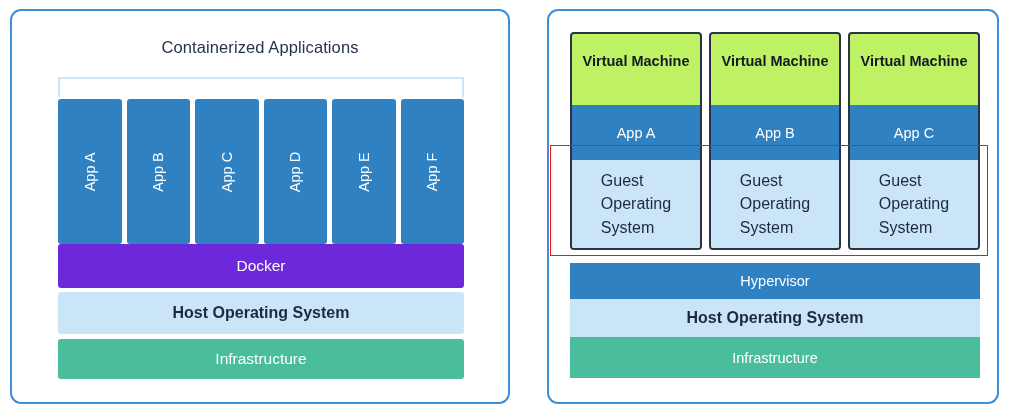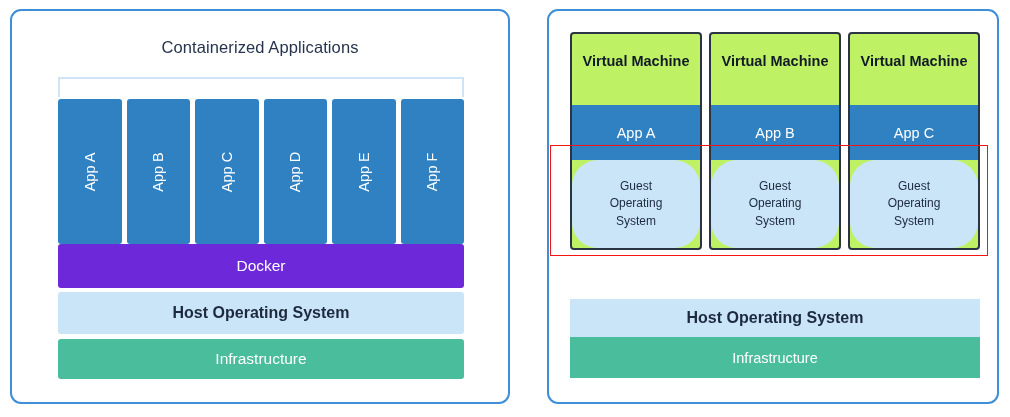--- a/index.html
+++ b/index.html
@@ -135,24 +135,22 @@
     justify-content: center;
     font-size: 14.5px;
   }
   .vm-guest {
     flex: 1 1 auto;
     background: #cae5f8;
     color: #1d2a3d;
     display: flex;
     align-items: center;
     justify-content: center;
-    text-align: center;
-    font-size: 12px;
+    font-size: 16px;
     line-height: 1.45;
-    border-radius: 26px;
   }
 
   
   .red-highlight {
     position: absolute;
     left: 1px;
     top: 134px;
     width: 438px;
     height: 111px;
     box-sizing: border-box;
@@ -235,17 +233,18 @@
         <div class="vm-head">Virtual Machine</div>
         <div class="vm-app">App C</div>
         <div class="vm-guest" style="white-space:pre-line;">Guest
 Operating
 System</div>
       </div>
     </div>
 
     <div class="red-highlight"></div>
 
+    <div class="rbar hyper">Hypervisor</div>
     <div class="rbar hostos">Host Operating System</div>
     <div class="rbar infra">Infrastructure</div>
   </div>
 
 </div>
 
 </body></html>

